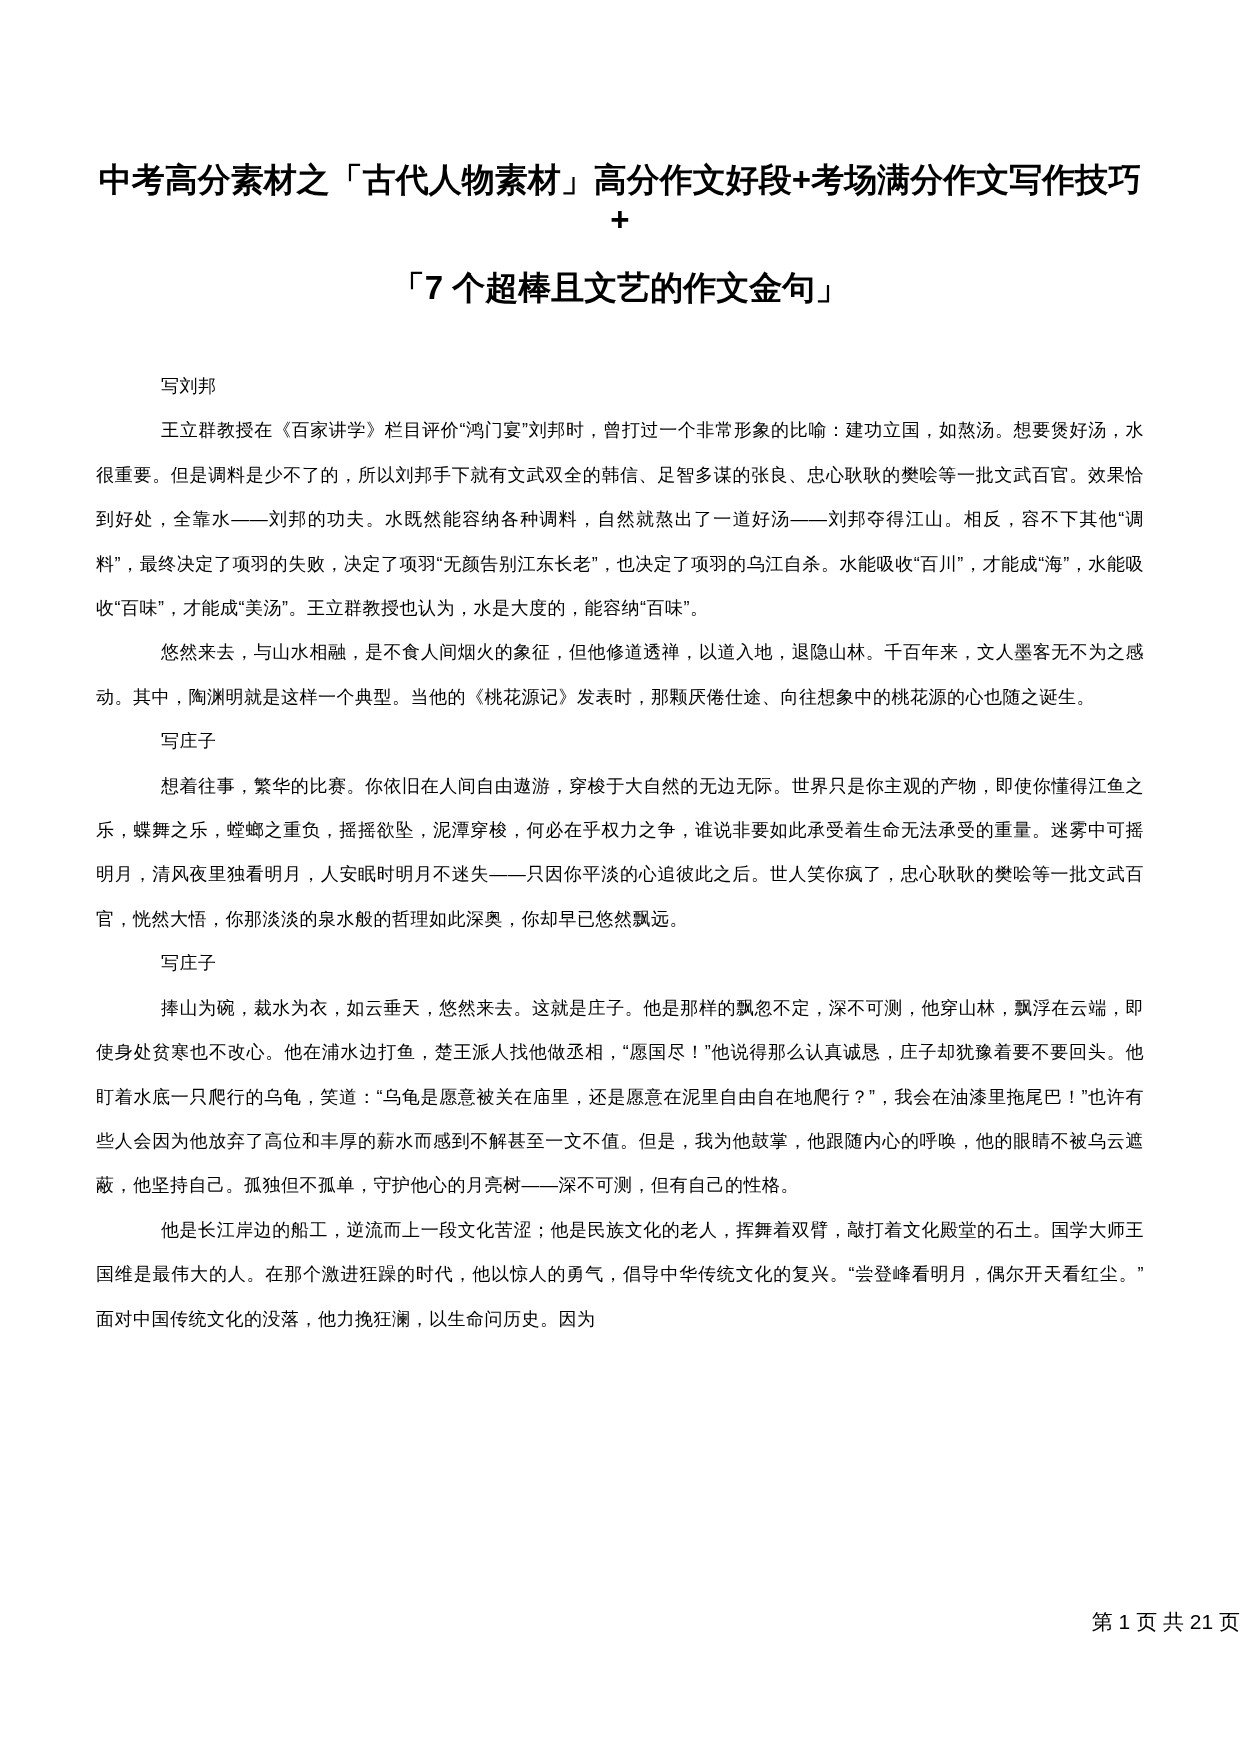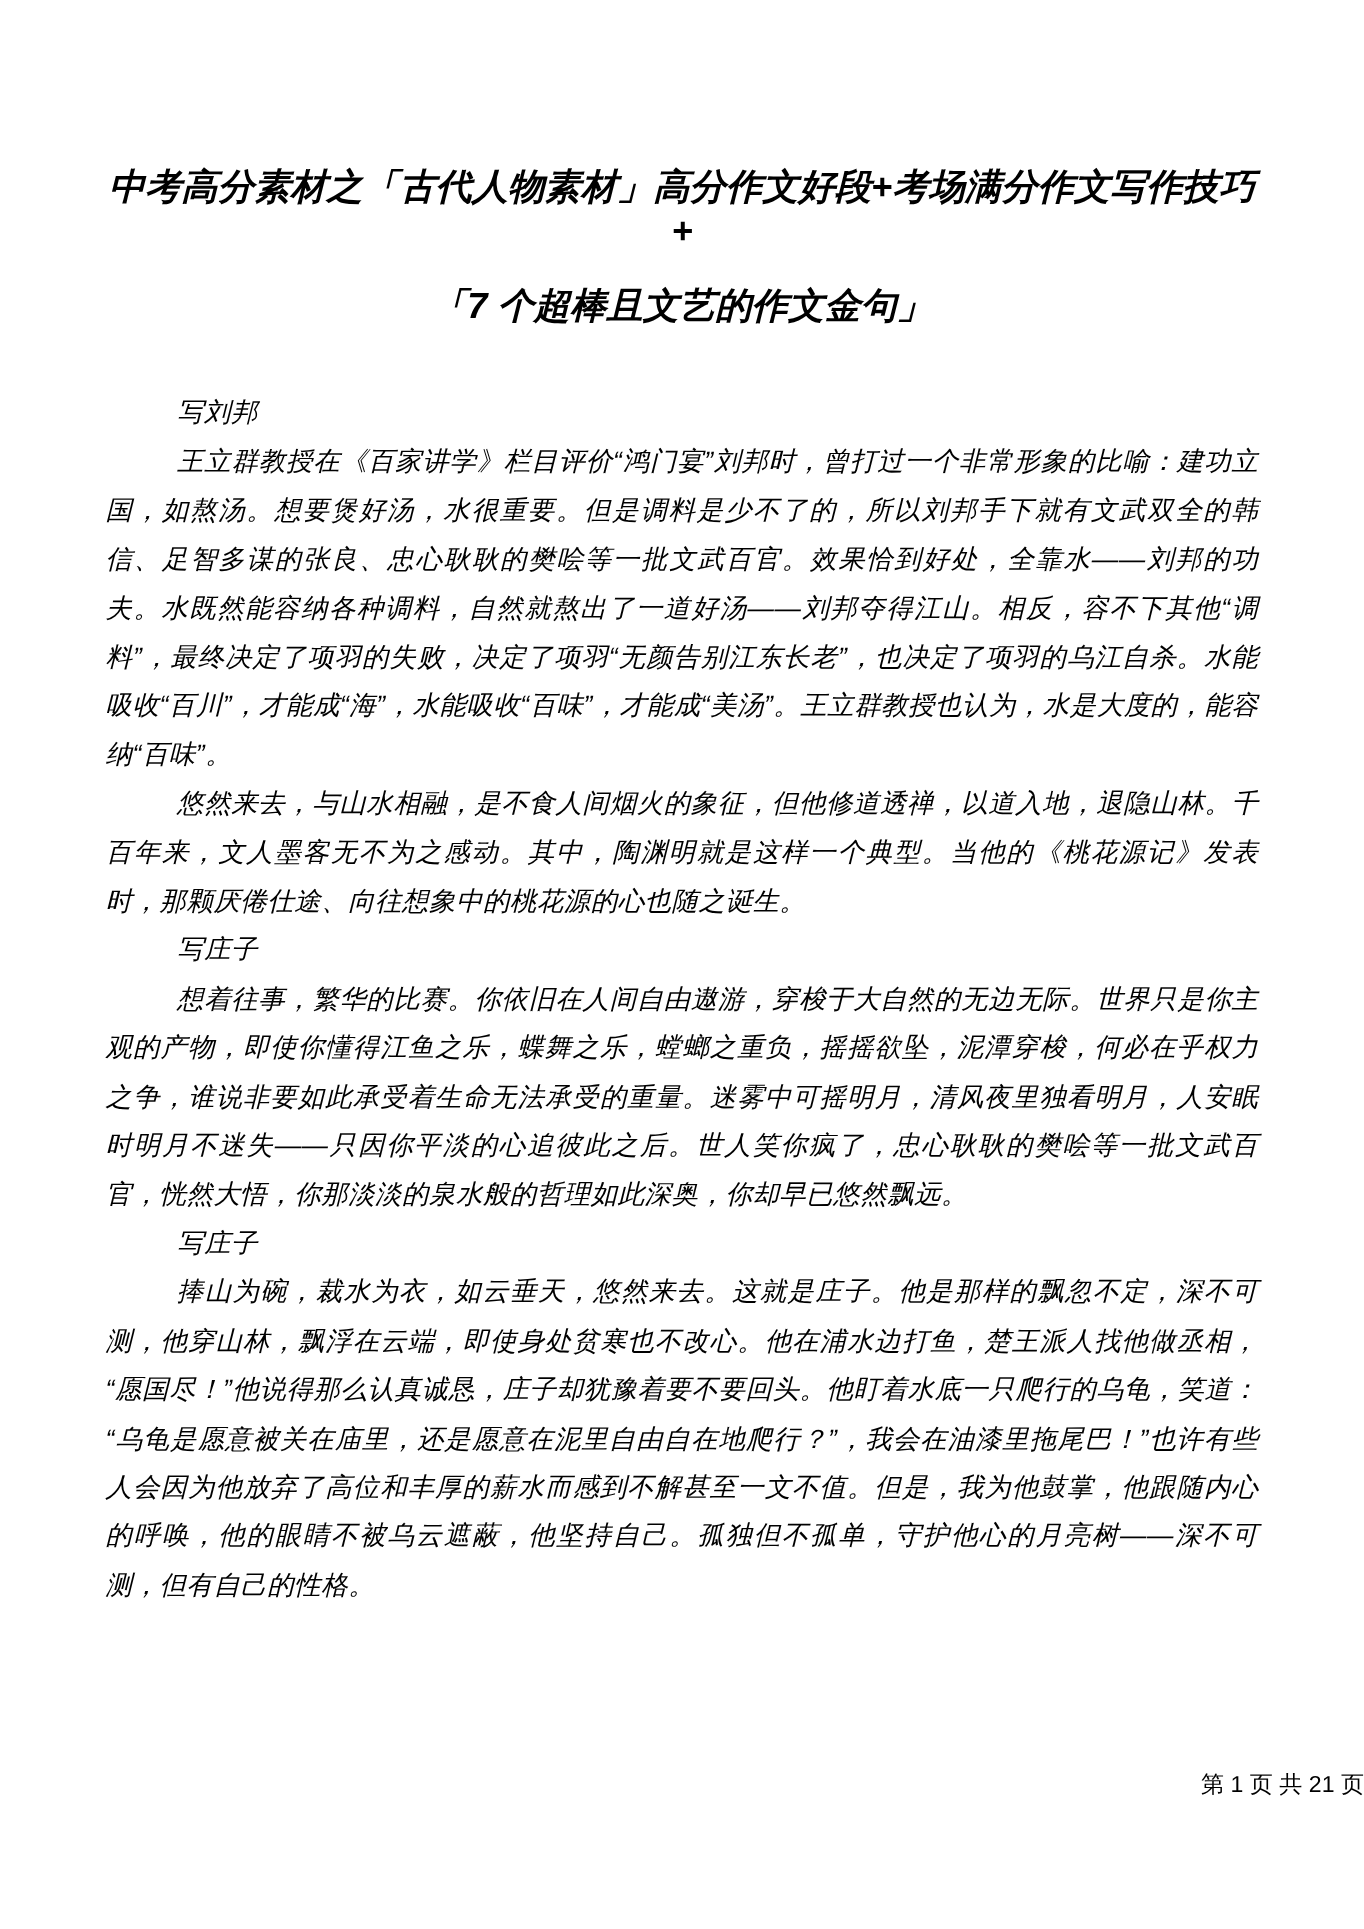--- a/index.html
+++ b/index.html
@@ -14,38 +14,37 @@
     margin: 0 auto;
     background: #ffffff;
     color: #000000;
     font-family: "Liberation Sans", "DejaVu Sans", sans-serif;
     overflow: hidden;
   }
   .content {
     position: absolute;
     left: 96px;
     right: 96px;
-    top: 150px;
-    font-style: italic;
+    top: 160px;
   }
   .doc-title {
     text-align: center;
     font-weight: 700;
     font-size: 33px;
     color: #000000;
   }
   .title-line {
     line-height: 40px;
   }
   .title-line-2 {
     margin-top: 28px;
   }
   .body-text {
     margin-top: 56px;
-    font-size: 24px;
+    font-size: 18px;
     line-height: 44.4px;
     text-align: justify;
     text-align-last: left;
     letter-spacing: 0.5px;
   }
   .body-text p {
     margin: 0;
     padding: 0;
     text-indent: 65px;
   }
@@ -71,20 +70,21 @@
     </div>
 
     <div class="body-text">
       <p>写刘邦</p>
       <p>王立群教授在《百家讲学》栏目评价“鸿门宴”刘邦时，曾打过一个非常形象的比喻：建功立国，如熬汤。想要煲好汤，水很重要。但是调料是少不了的，所以刘邦手下就有文武双全的韩信、足智多谋的张良、忠心耿耿的樊哙等一批文武百官。效果恰到好处，全靠水——刘邦的功夫。水既然能容纳各种调料，自然就熬出了一道好汤——刘邦夺得江山。相反，容不下其他“调料”，最终决定了项羽的失败，决定了项羽“无颜告别江东长老”，也决定了项羽的乌江自杀。水能吸收“百川”，才能成“海”，水能吸收“百味”，才能成“美汤”。王立群教授也认为，水是大度的，能容纳“百味”。</p>
       <p>悠然来去，与山水相融，是不食人间烟火的象征，但他修道透禅，以道入地，退隐山林。千百年来，文人墨客无不为之感动。其中，陶渊明就是这样一个典型。当他的《桃花源记》发表时，那颗厌倦仕途、向往想象中的桃花源的心也随之诞生。</p>
       <p>写庄子</p>
       <p>想着往事，繁华的比赛。你依旧在人间自由遨游，穿梭于大自然的无边无际。世界只是你主观的产物，即使你懂得江鱼之乐，蝶舞之乐，螳螂之重负，摇摇欲坠，泥潭穿梭，何必在乎权力之争，谁说非要如此承受着生命无法承受的重量。迷雾中可摇明月，清风夜里独看明月，人安眠时明月不迷失——只因你平淡的心追彼此之后。世人笑你疯了，忠心耿耿的樊哙等一批文武百官，恍然大悟，你那淡淡的泉水般的哲理如此深奥，你却早已悠然飘远。</p>
       <p>写庄子</p>
       <p>捧山为碗，裁水为衣，如云垂天，悠然来去。这就是庄子。他是那样的飘忽不定，深不可测，他穿山林，飘浮在云端，即使身处贫寒也不改心。他在浦水边打鱼，楚王派人找他做丞相，“愿国尽！”他说得那么认真诚恳，庄子却犹豫着要不要回头。他盯着水底一只爬行的乌龟，笑道：“乌龟是愿意被关在庙里，还是愿意在泥里自由自在地爬行？”，我会在油漆里拖尾巴！”也许有些人会因为他放弃了高位和丰厚的薪水而感到不解甚至一文不值。但是，我为他鼓掌，他跟随内心的呼唤，他的眼睛不被乌云遮蔽，他坚持自己。孤独但不孤单，守护他心的月亮树——深不可测，但有自己的性格。</p>
+      <p>他是长江岸边的船工，逆流而上一段文化苦涩；他是民族文化的老人，挥舞着双臂，敲打着文化殿堂的石土。国学大师王国维是最伟大的人。在那个激进狂躁的时代，他以惊人的勇气，倡导中华传统文化的复兴。“尝登峰看明月，偶尔开天看红尘。”面对中国传统文化的没落，他力挽狂澜，以生命问历史。因为</p>
     </div>
 
   </div>
 
   <div class="footer">
     <span>第 1 页 共 21 页</span>
   </div>
 </div>
 
 </body></html>

